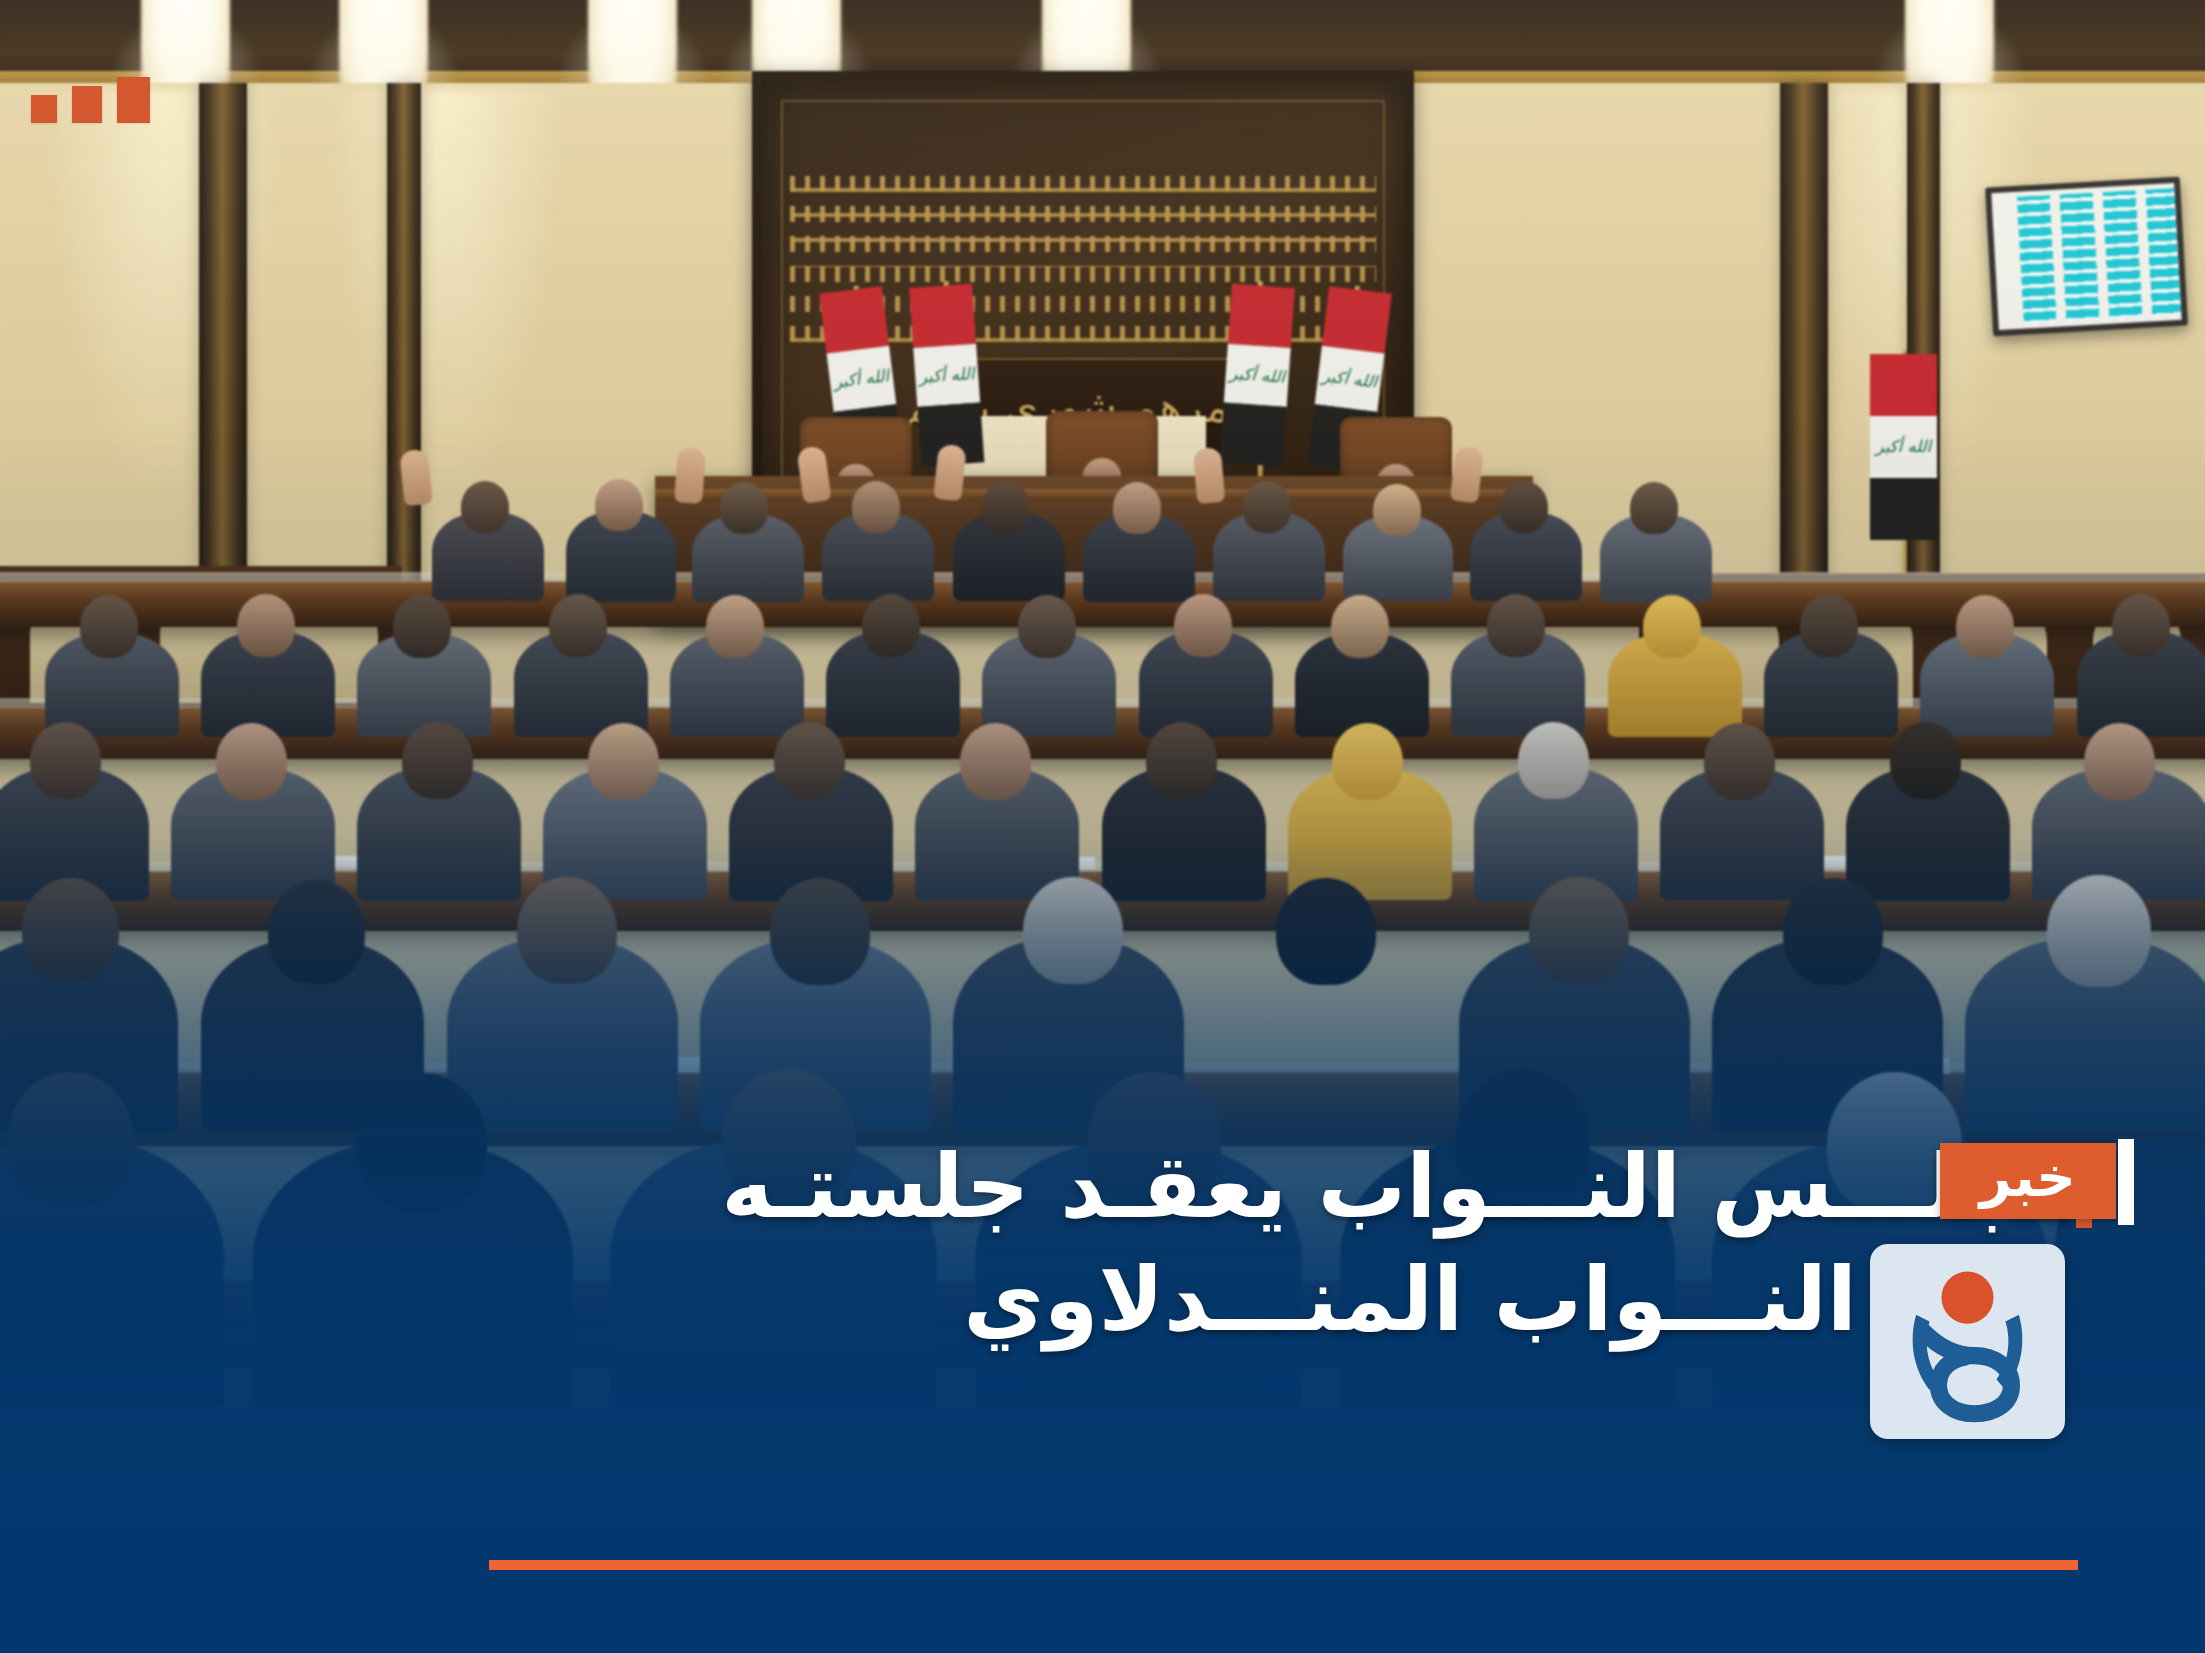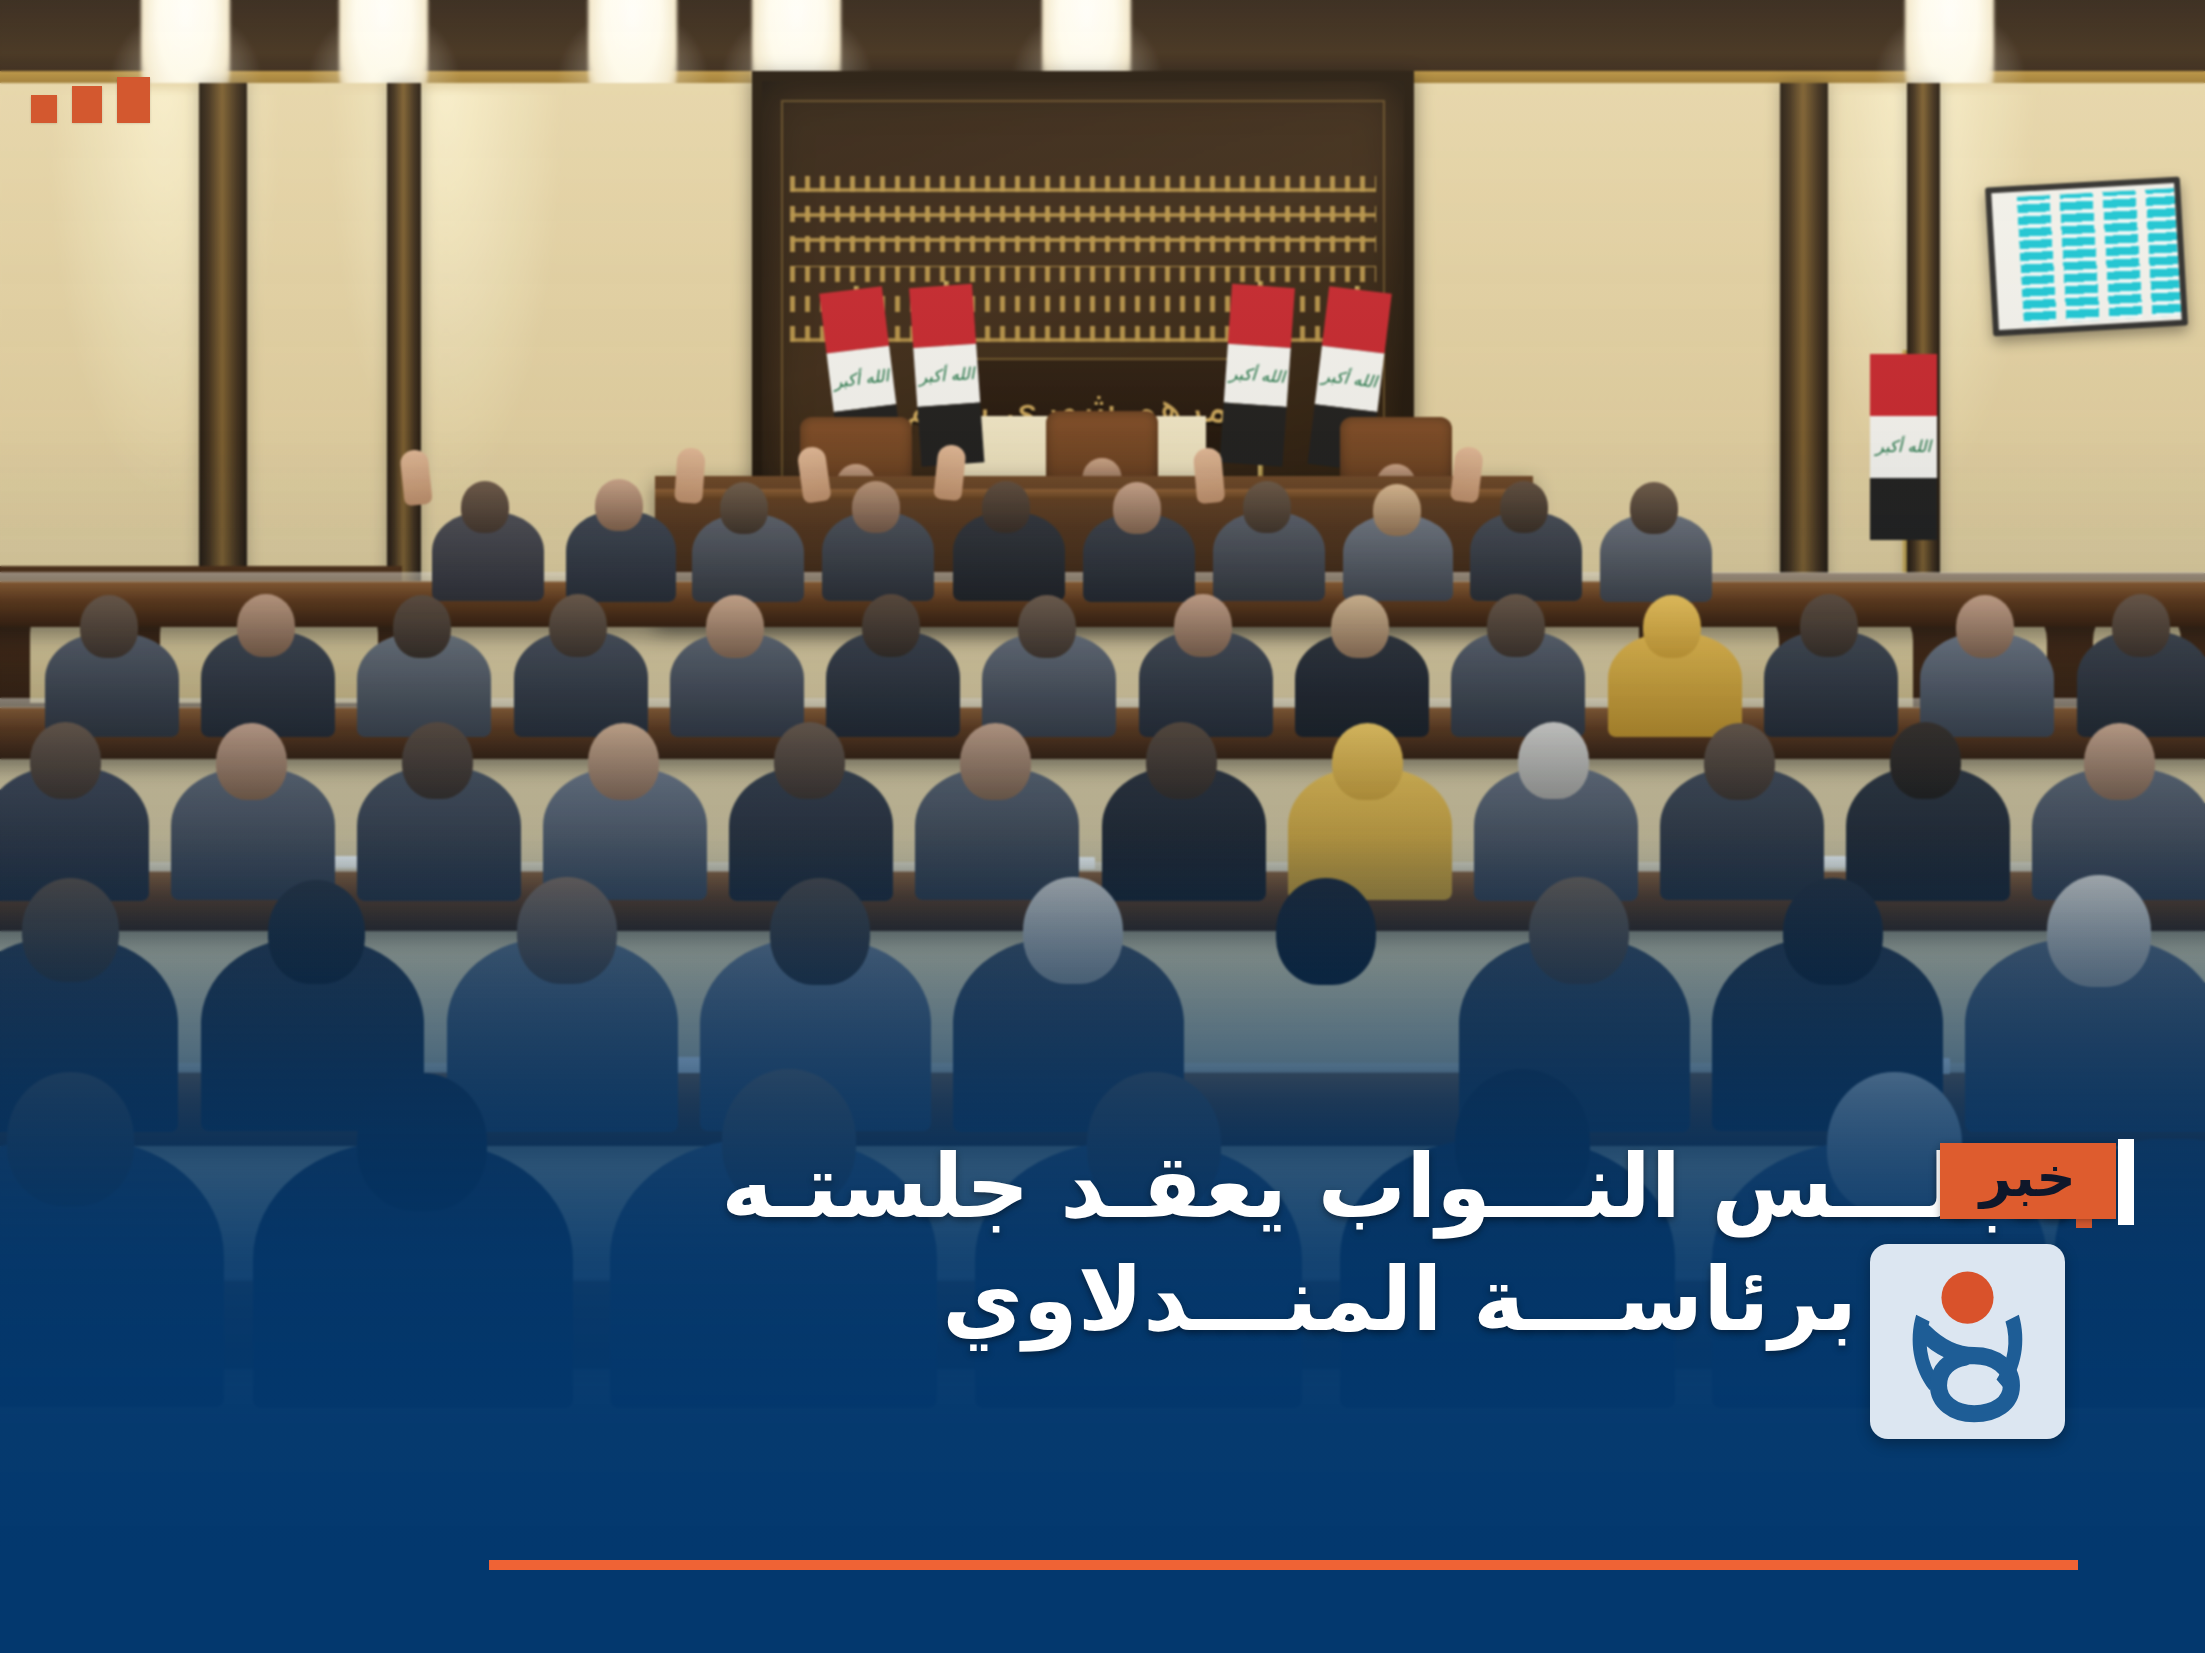--- a/index.html
+++ b/index.html
@@ -244,21 +244,21 @@
   }
 
   .rule{
     position:absolute; right:127px; bottom:83px; width:1589px; height:9.7px;
     background:#ef6335;
   }
 
   
   .badge{
     position:absolute; right:89px; top:1143px;
-    background:#de5c2e; color:#0f172a;
+    background:#de5c2e; color:#ffffff;
     padding:7.4px 40px 13.4px 40px;
     font-size:55px; font-weight:bold; line-height:1;
     box-shadow:0 2.2px 7.4px rgba(0,0,0,.3);
   }
   .badge-pin{
     position:absolute; right:71px; top:1139px;
     width:16.4px; height:86px; background:#ffffff;
   }
 
   .logo-card{
@@ -535,21 +535,21 @@
 
   <div class="brandmark">
     <span class="bm1"></span>
     <span class="bm2"></span>
     <span class="bm3"></span>
   </div>
 
   <div class="headline">
     <div class="tick"></div>
     <div class="line l1">مجلـــس النـــواب يعقـد جلستـه</div>
-    <div class="line l2">برئاســـة المنـــدلاوي</div>
+    <div class="line l2">النـــواب المنـــدلاوي</div>
   </div>
 
   <div class="rule"></div>
 
   <div class="badge">خبر</div>
   <div class="badge-pin"></div>
 
   <div class="logo-card">
     <svg class="logo-svg" viewBox="0 0 262 262">
       <circle cx="131" cy="72" r="35" fill="#d9522b"></circle>

